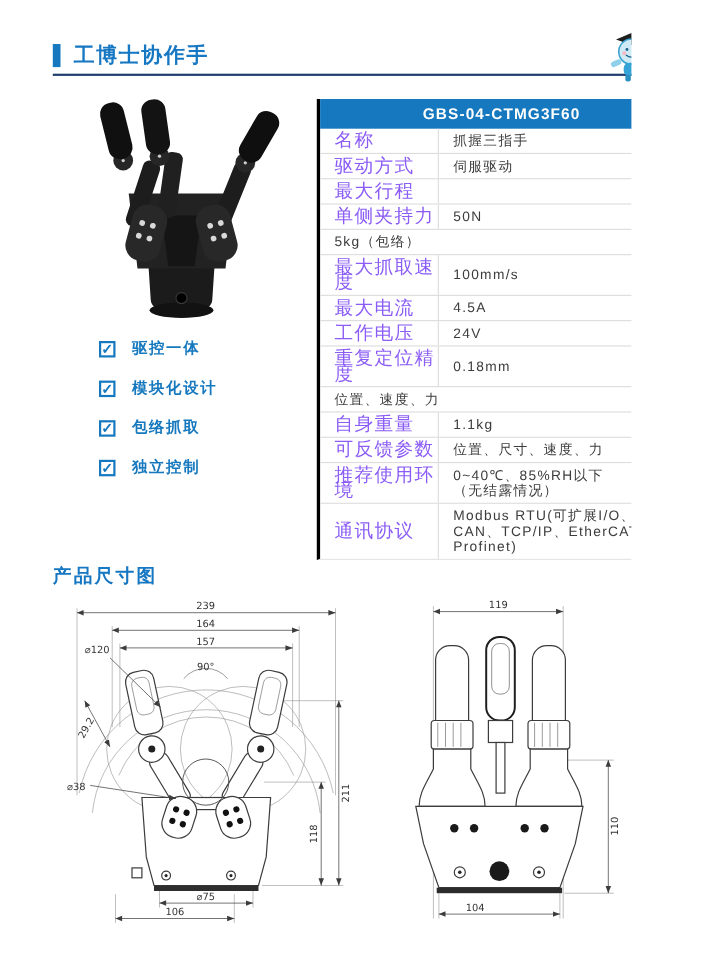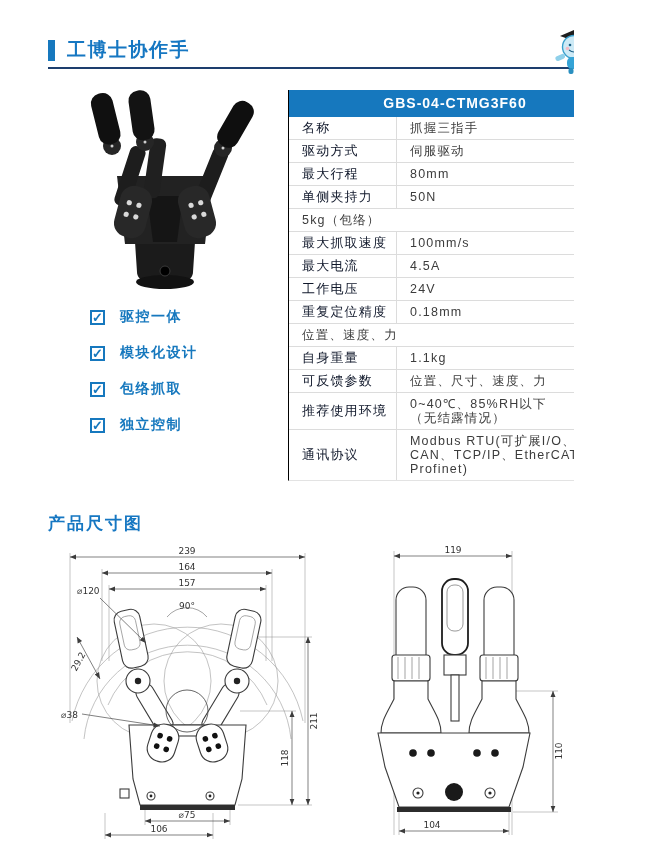--- a/index.html
+++ b/index.html
@@ -18,28 +18,28 @@
 
   
   .features { position:absolute; left:90px; top:308px; }
   .feature-item { display:flex; align-items:center; margin-bottom:18px; }
   .checkbox { width:15px; height:15px; border:2px solid #1678be; color:#1678be;
               font-size:13px; line-height:12px; text-align:center; font-weight:bold; margin-right:15px; }
   .feature-label { color:#1678be; font-size:14px; font-weight:600; letter-spacing:1.5px; }
 
   
   .spec-table { position:absolute; left:288px; top:90px; width:334px;
-                border-left:1px solid #000000; border-right:1px solid #e3e3e3; border-bottom:1px solid #e3e3e3; }
+                border-left:3px solid #000000; border-right:1px solid #e3e3e3; border-bottom:1px solid #e3e3e3; }
   .spec-header { background:#1678be; color:#ffffff; text-align:center; font-weight:bold;
                  font-size:14px; letter-spacing:1px; padding:5px 0 6px 0; }
   .spec-row { display:flex; align-items:center; border-bottom:1px solid #dcdcdc; }
   .spec-row:last-child { border-bottom:none; }
   .spec-label { width:108px; align-self:stretch; display:flex; align-items:center;
                 padding:4px 0 4px 13px; border-right:1px solid #dcdcdc;
-                font-size:13px; line-height:14px; color:#0f172a; letter-spacing:1.2px; }
+                font-size:17px; line-height:14px; color:#8b5cf6; letter-spacing:1.2px; }
   .spec-value { flex:1; padding:4px 0 4px 13px; font-size:12.5px; line-height:14px;
                 color:#3c3c3c; letter-spacing:1.2px; white-space:pre-line; }
 
   
   .section-title { position:absolute; left:48px; top:512px; font-size:17px; font-weight:bold;
                    color:#1677c2; letter-spacing:2px; }
   .drawings { position:absolute; left:0; top:543px; width:650px; }
   .front-view { position:absolute; left:50px; top:0; }
   .side-view  { position:absolute; left:352px; top:0; }
   .part   { fill:#ffffff; stroke:#3c3c3c; stroke-width:1.1; }
@@ -156,21 +156,20 @@
     <div class="spec-row">
       <div class="spec-label">名称</div>
       <div class="spec-value">抓握三指手</div>
     </div>
     <div class="spec-row">
       <div class="spec-label">驱动方式</div>
       <div class="spec-value">伺服驱动</div>
     </div>
     <div class="spec-row">
       <div class="spec-label">最大行程</div>
-      <div class="spec-value">80mm</div>
     </div>
     <div class="spec-row">
       <div class="spec-label">单侧夹持力</div>
       <div class="spec-value">50N</div>
     </div>
     <div class="spec-row">
       <div class="spec-value">5kg（包络）</div>
     </div>
     <div class="spec-row">
       <div class="spec-label">最大抓取速度</div>

